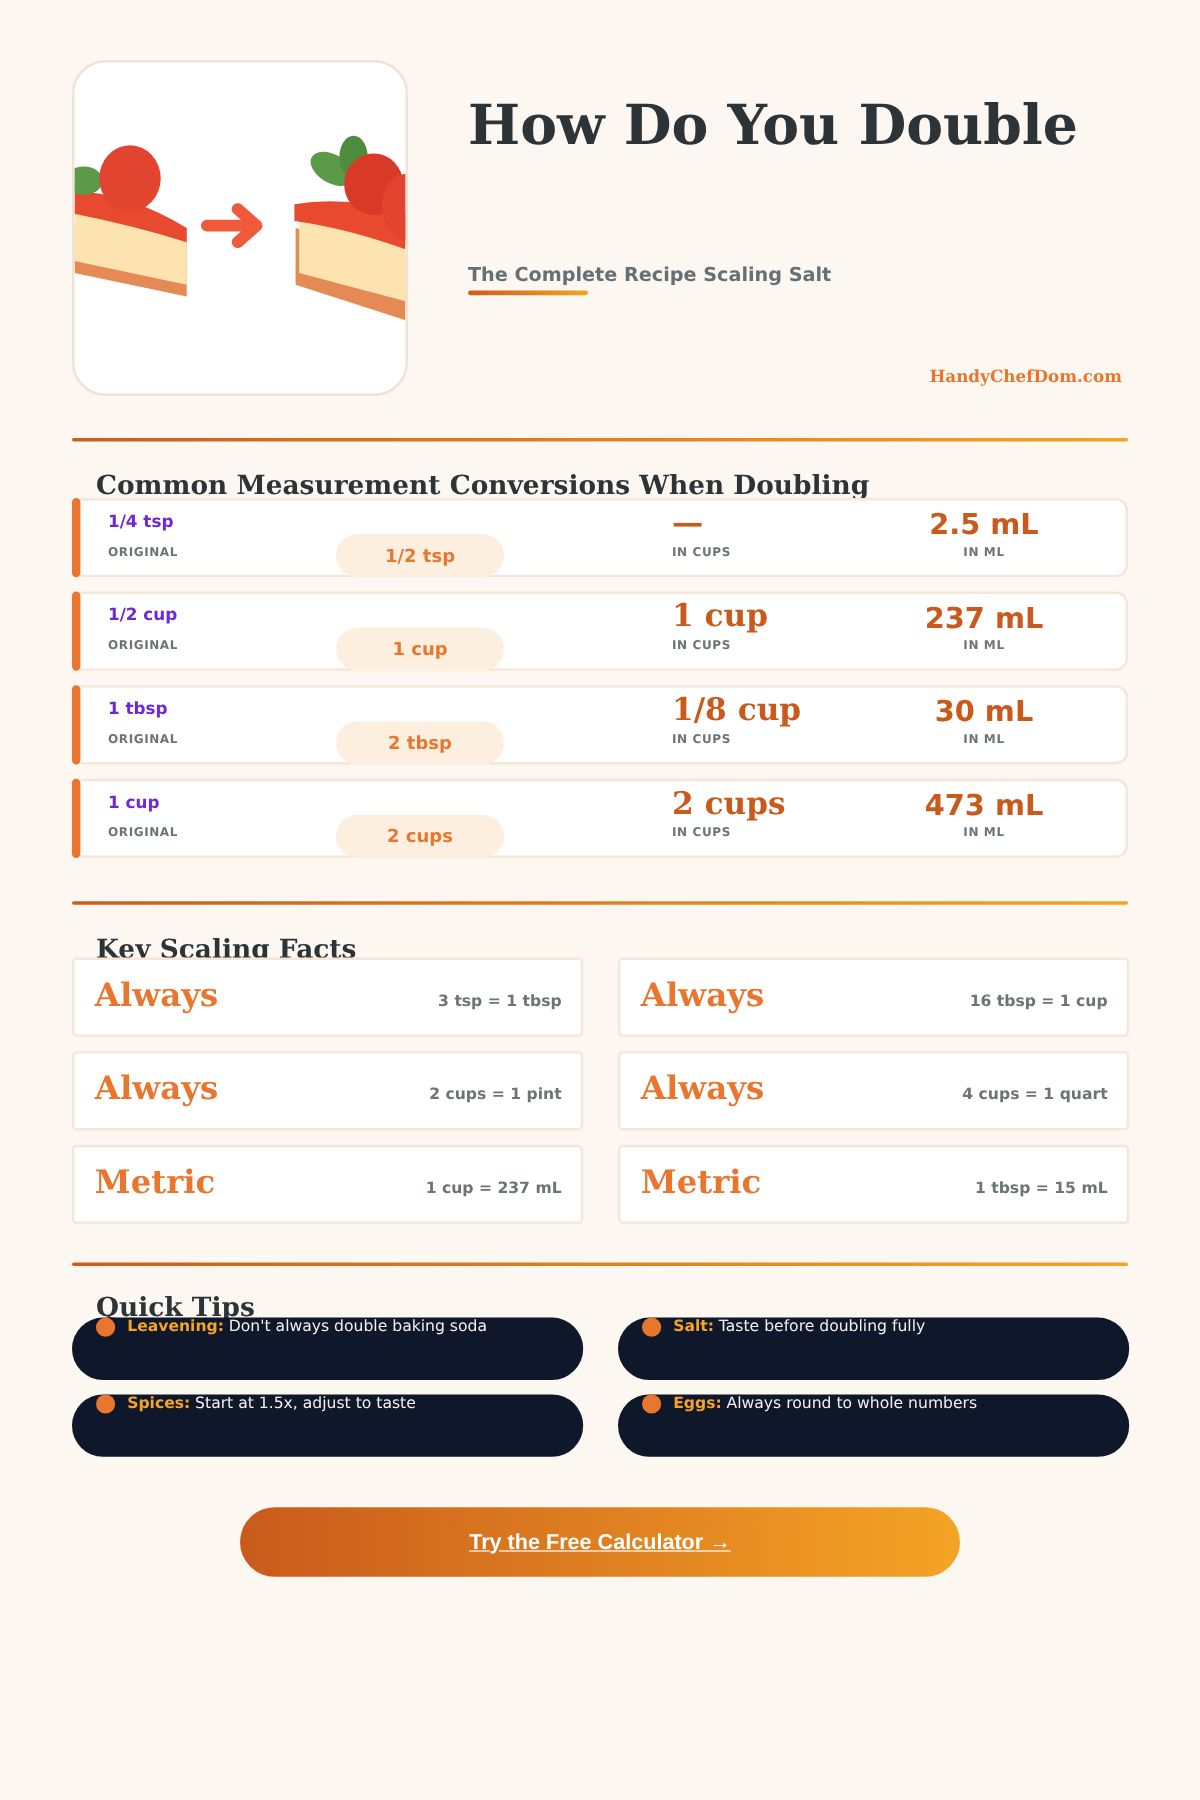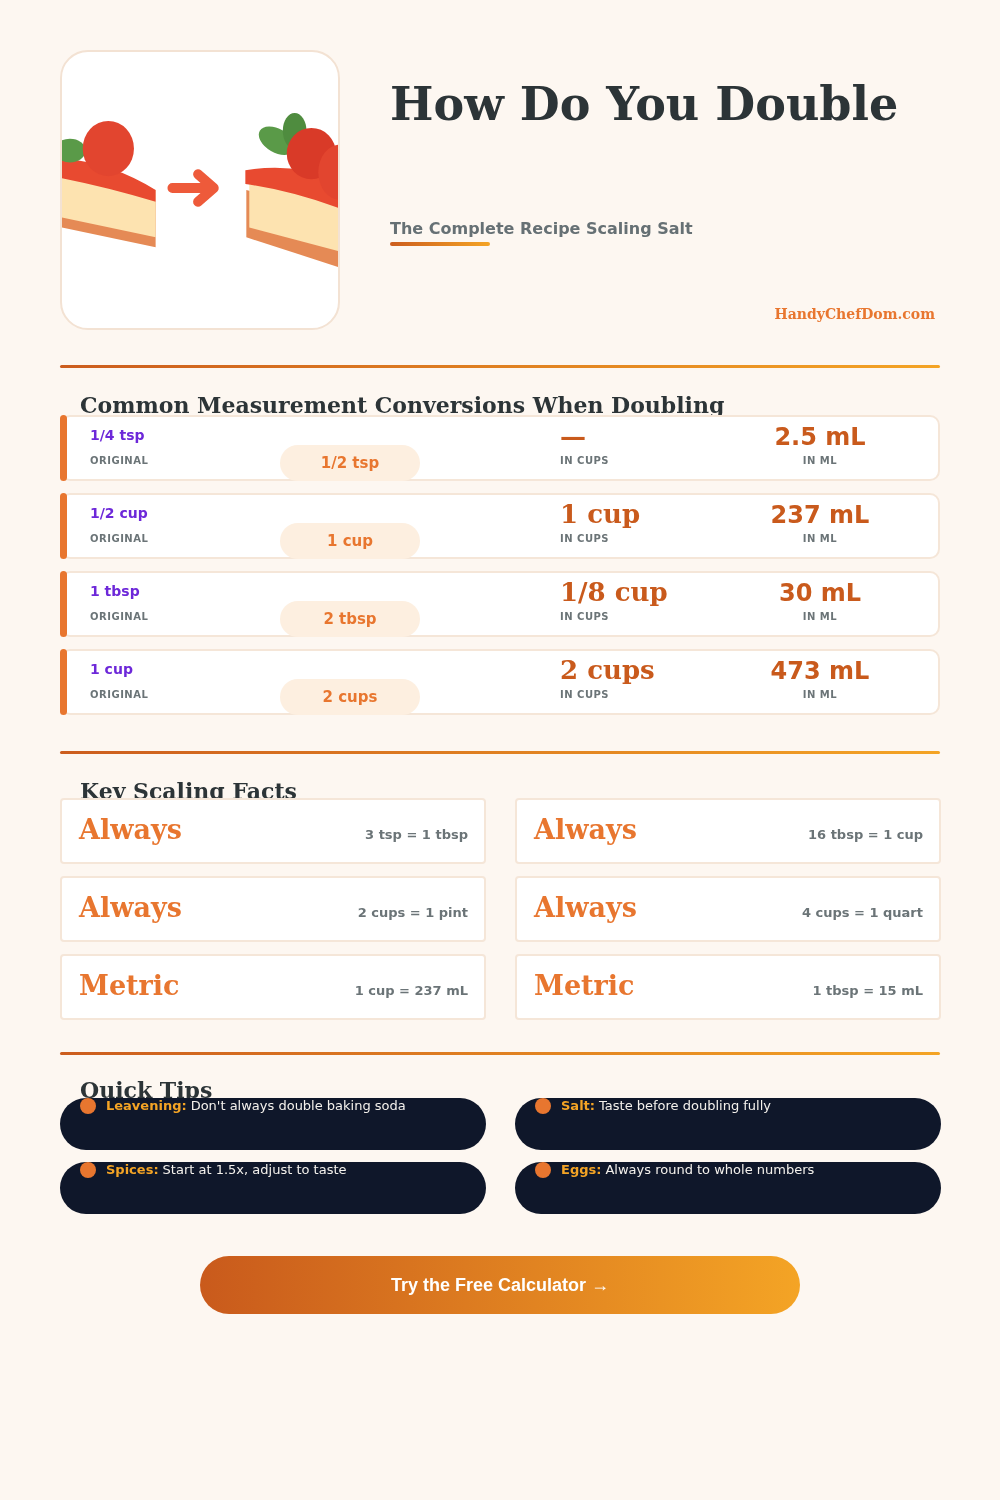--- a/index.html
+++ b/index.html
@@ -81,21 +81,21 @@
   .tip {
     position: absolute; width: 426px; height: 52px; background: #0f172a; border-radius: 26px;
     display: flex; align-items: flex-start; padding-left: 20px; font-size: 13px; color: #f4f1ec;
   }
   .tip .dot { width: 16px; height: 16px; border-radius: 50%; background: #e8762f; margin-right: 10px; flex: none; }
   .tip .tip-key { color: #f4a425; font-weight: bold; margin-right: 4px; }
   .cta {
     position: absolute; left: 200px; top: 1256px; width: 600px; height: 58px; border-radius: 29px;
     background: linear-gradient(90deg, #c95a1c, #f4a425);
     color: #fff; font-weight: bold; font-size: 18px;
-    display: flex; align-items: center; justify-content: center; border: none; cursor: pointer;
+    display: flex; align-items: center; justify-content: center; border: none; cursor: pointer; text-decoration: underline;
   }
 </style>
 </head>
 <body>
 
 <div class="hero-image">
   <svg viewBox="0 0 280 280">
 
     <path d="M0 140 L95 152 L95 198 L0 178 Z" fill="#e58a55"></path>
     <path d="M0 118 L95 140 L95 188 L0 168 Z" fill="#fde3b0"></path>

